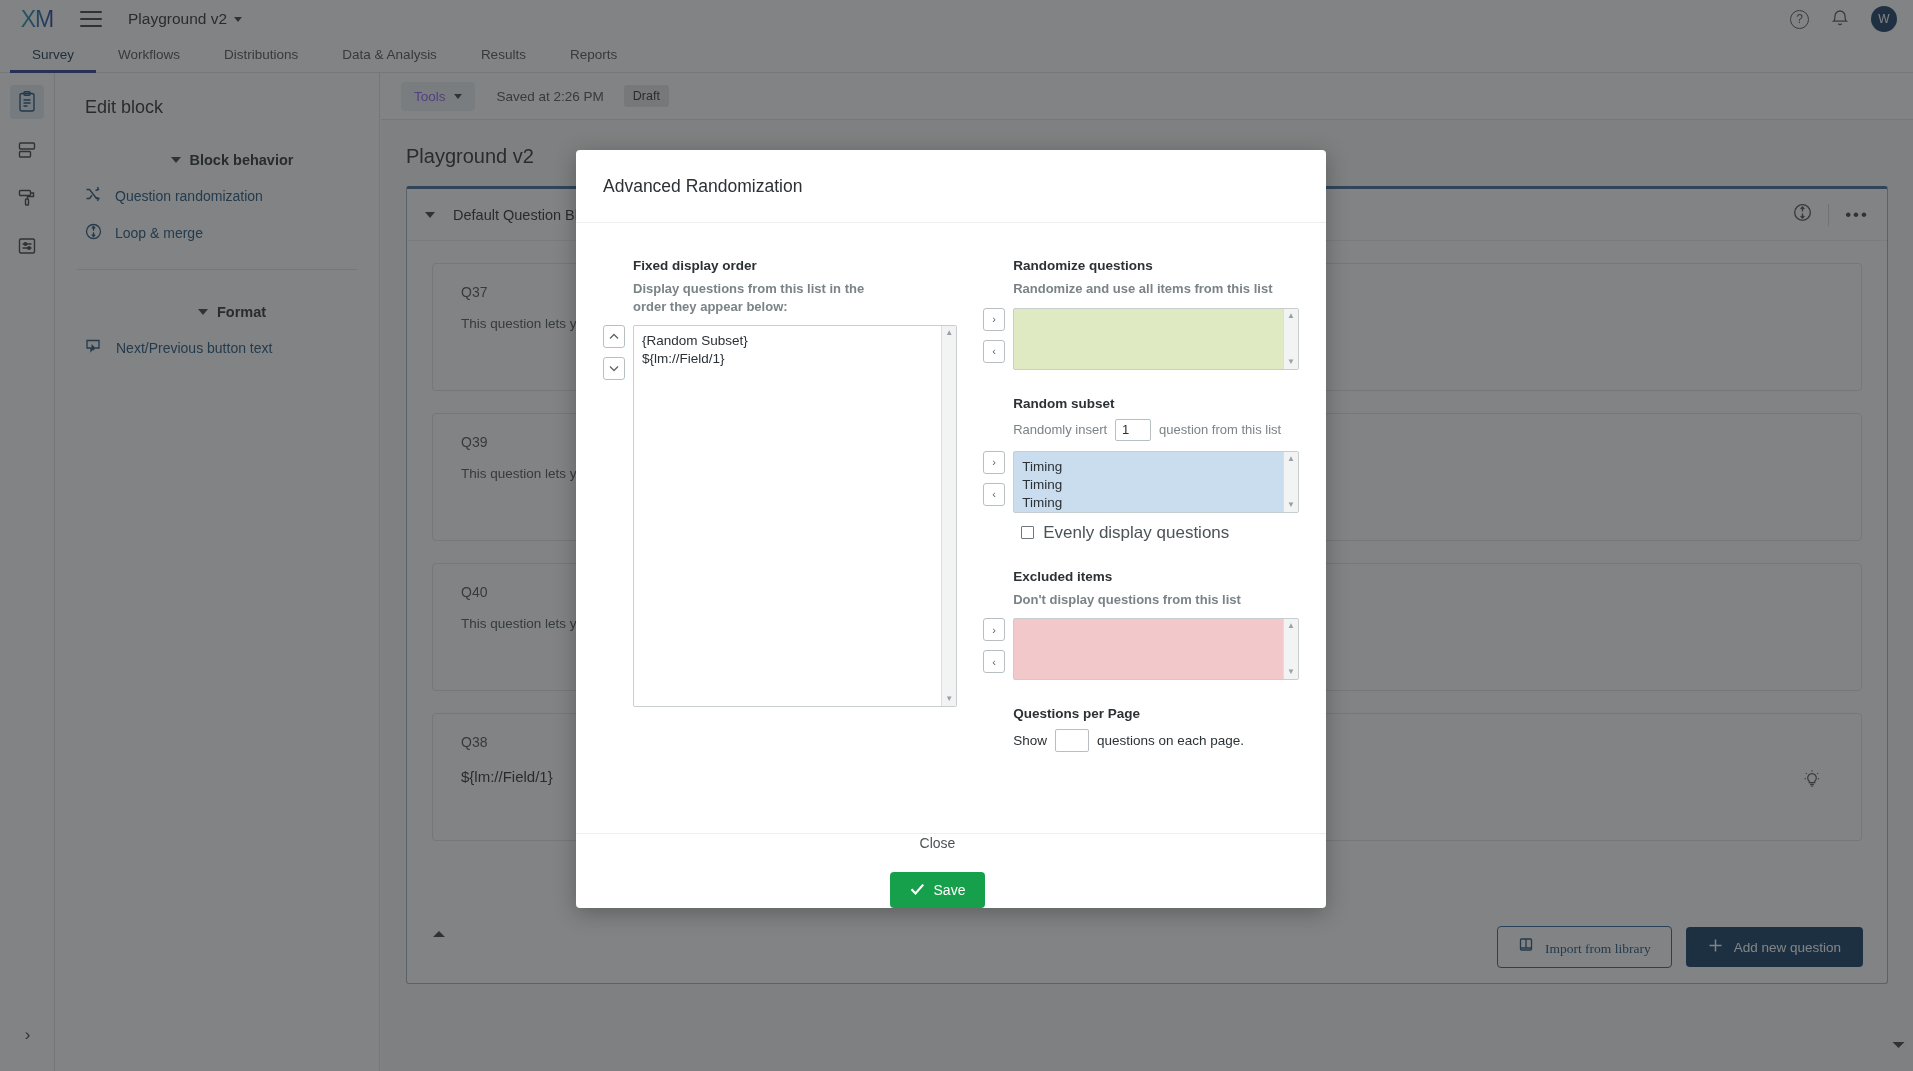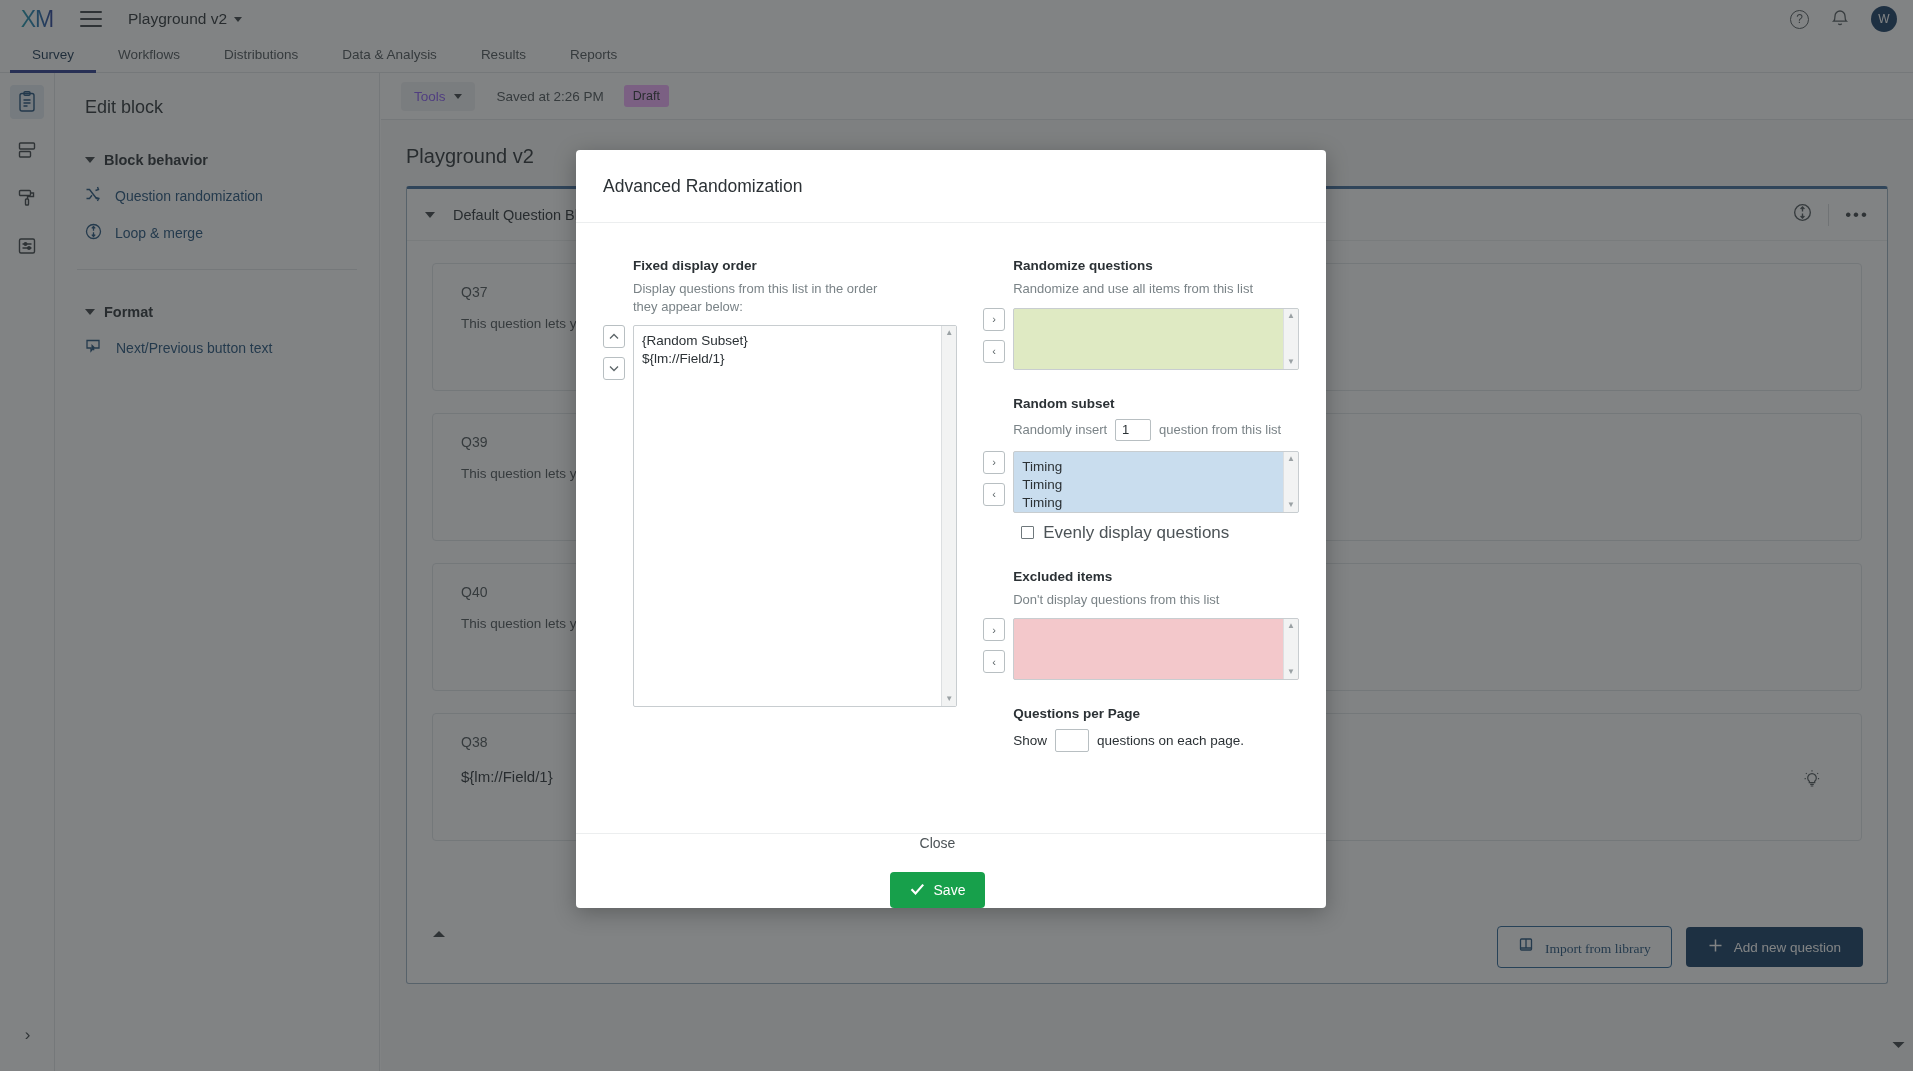--- a/index.html
+++ b/index.html
@@ -96,21 +96,21 @@
   .leftpane {
     position: absolute; top: 73px; left: 55px; width: 325px; bottom: 0;
     background: #ffffff; border-right: 1px solid #e3e5e6;
   }
   .leftpane h1 {
     font-size: 18px; font-weight: 400; color: #2b3135;
     margin: 24px 0 0 30px;
   }
   .group-title {
     margin: 34px 0 0 30px; font-size: 14.5px; font-weight: bold; color: #2b3135;
-    display: flex; align-items: center; gap: 9px; cursor: pointer;
+    display: flex; align-items: center; gap: 9px; cursor: pointer; justify-content: center;
   }
   .tri-down {
     width: 0; height: 0; border-left: 5px solid transparent;
     border-right: 5px solid transparent; border-top: 6px solid #3c4245;
   }
   .pane-item {
     margin: 18px 0 0 30px; font-size: 14px; color: #23527c;
     display: flex; align-items: center; gap: 13px; cursor: pointer;
   }
   .pane-sep {
@@ -126,21 +126,21 @@
     height: 47px; border-bottom: 1px solid #e3e5e6; background: #fff;
     display: flex; align-items: center; padding: 0 20px;
   }
   .tools-btn {
     background: #eff1f2; border-radius: 4px; padding: 7px 13px;
     font-size: 13.5px; color: #8b5cf6; display: flex; align-items: center; gap: 8px;
     cursor: pointer;
   }
   .saved-txt { margin-left: 22px; font-size: 13.5px; color: #4c5357; }
   .draft-badge {
-    margin-left: 20px; background: #f0abfc; border-radius: 3px;
+    margin-left: 20px; background: #e5e5e5; border-radius: 3px;
     padding: 4px 9px; font-size: 12.5px; color: #2b3135;
   }
   .toolbar-right { margin-left: auto; display: flex; align-items: center; gap: 13px; }
   .sq-btn {
     width: 34px; height: 32px; border: 1px solid #8b9599; border-radius: 4px;
     display: flex; align-items: center; justify-content: center; background: #fff;
     cursor: pointer;
   }
   .btn-outline {
     border: 1px solid #2a6496; color: #23527c; background: #fff;
@@ -214,21 +214,21 @@
     height: 73px; display: flex; align-items: center; padding: 0 27px;
     border-bottom: 1px solid #eceeef;
   }
   .modal-title { font-size: 17.5px; color: #2b3135; }
   .modal-body { flex: 1; display: flex; padding: 35px 27px 0 27px; }
 
   .col-left { width: 370px; }
   .col-right { width: 330px; margin-left: 26px; }
 
   .sec-title { font-size: 13.5px; font-weight: bold; color: #2b3135; margin-left: 30px; }
-  .sec-sub { font-size: 13px; color: #7a8387; margin: 7px 0 0 30px; line-height: 1.35; max-width: 245px; }
+  .sec-sub { font-size: 13px; color: #7a8387; margin: 7px 0 0 30px; line-height: 1.35; max-width: 245px; font-weight: bold; }
   .sec-sub.wide { max-width: 300px; }
 
   .listrow { display: flex; align-items: flex-start; margin-top: 10px; }
   .arrowcol { width: 30px; display: flex; flex-direction: column; gap: 9px; padding-right: 8px; }
   .arrowbtn {
     width: 22px; height: 23px; border: 1px solid #b8bfc2; border-radius: 3px;
     background: #fff; display: flex; align-items: center; justify-content: center;
     cursor: pointer; font-size: 11px; color: #5c6568;
   }
 

